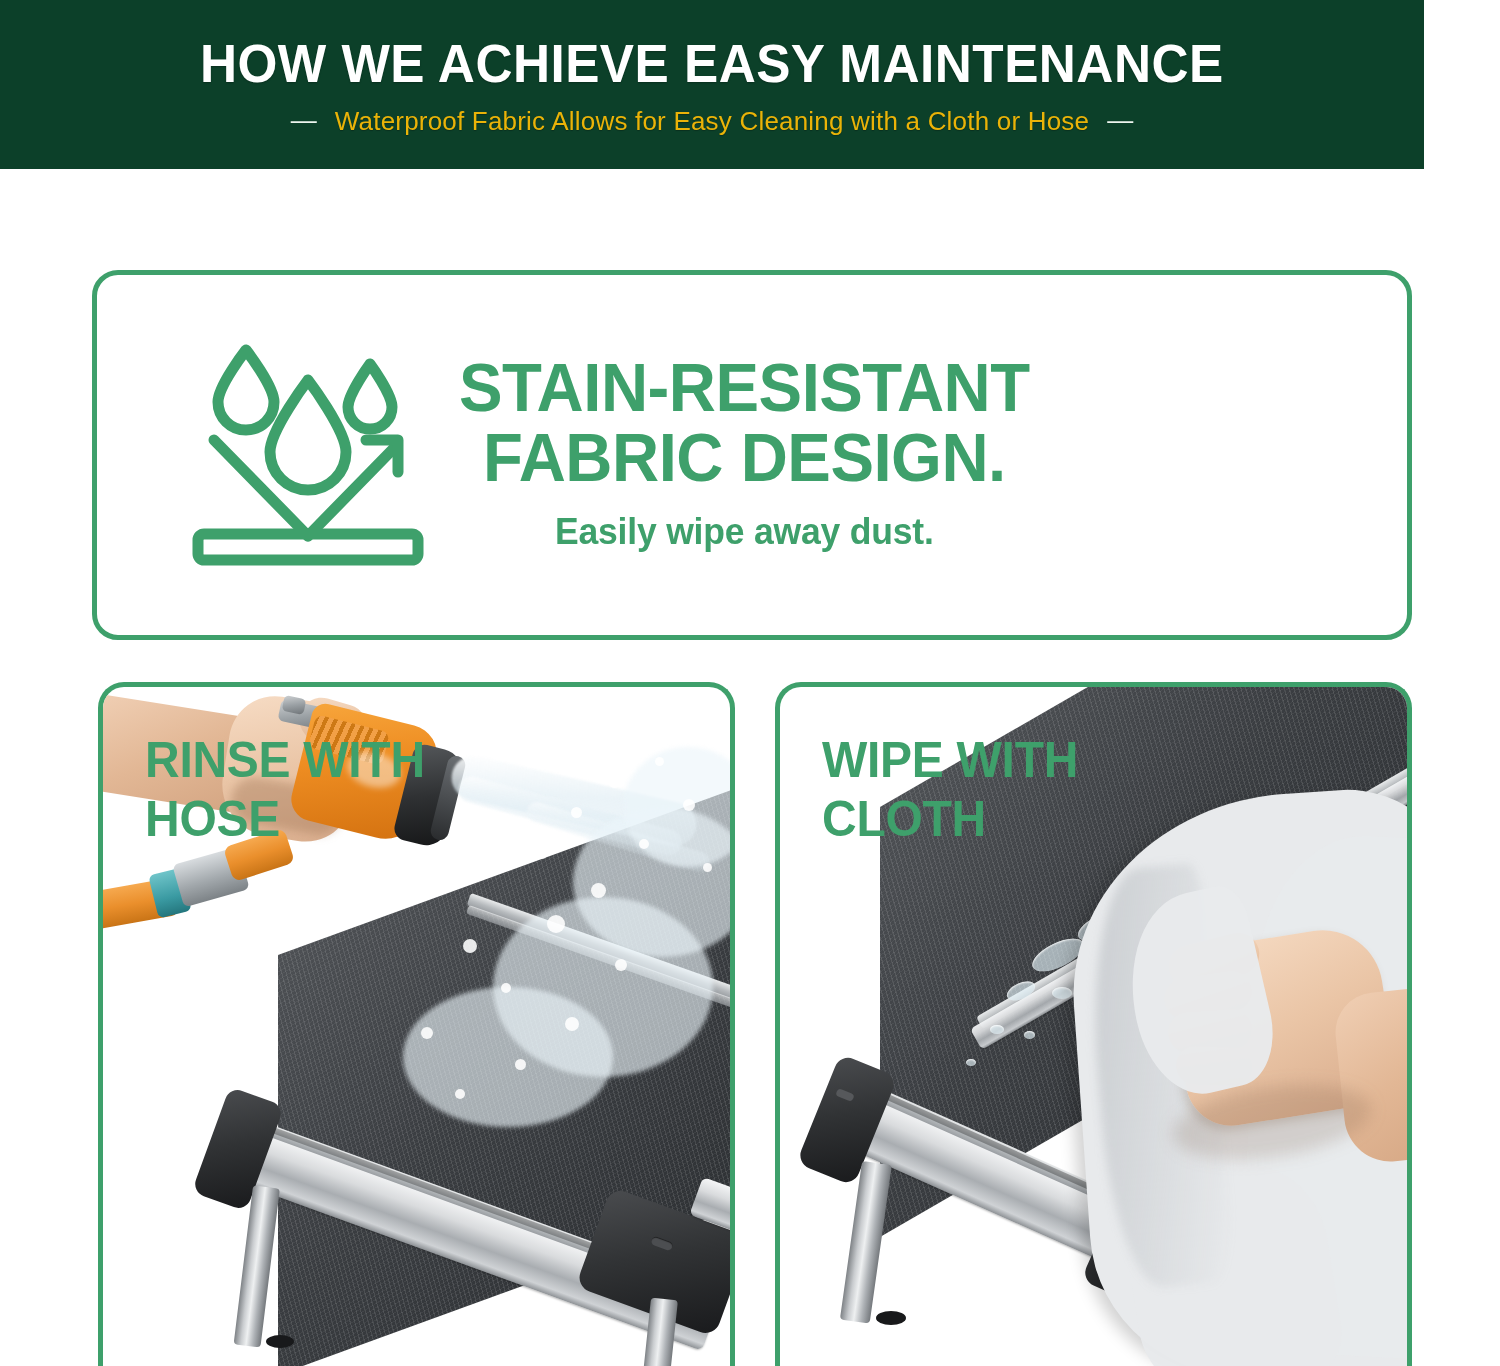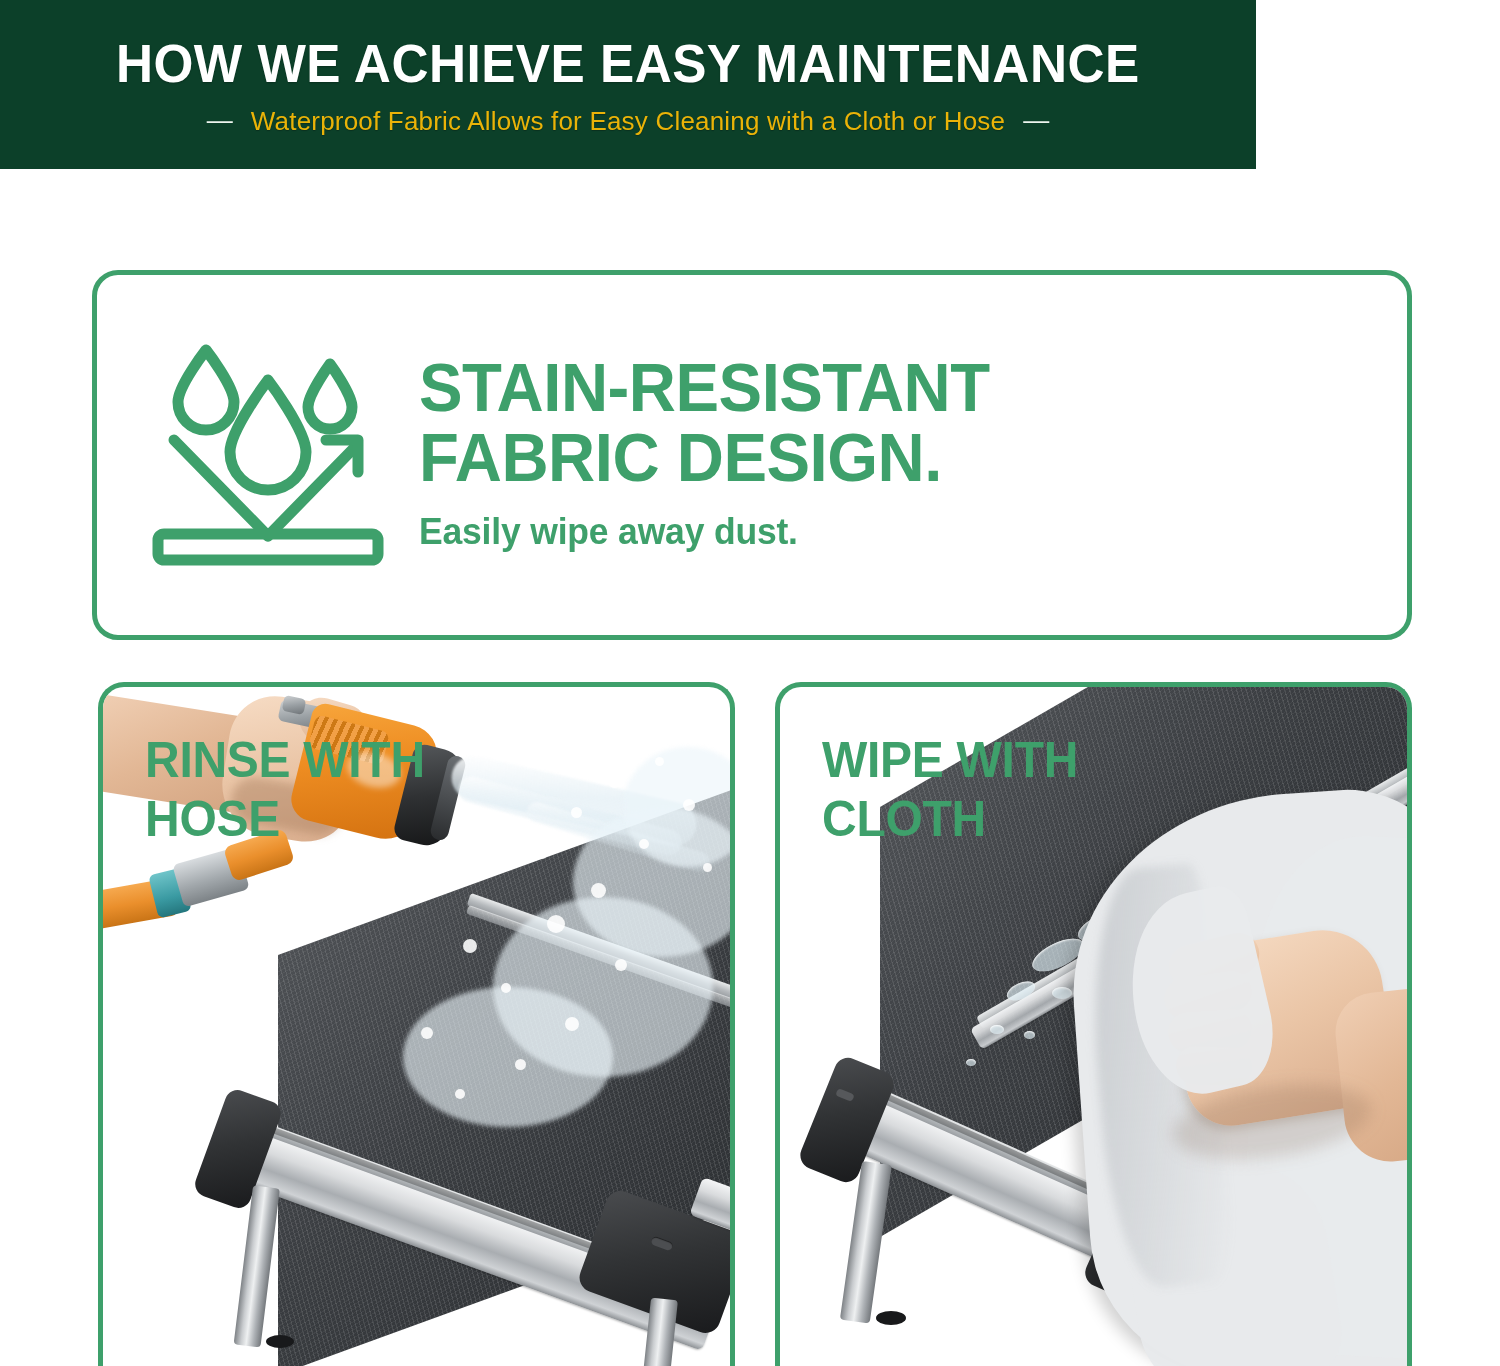--- a/index.html
+++ b/index.html
@@ -6,21 +6,21 @@
   html,body{width:1500px;height:1366px;}
   body{
     background:#ffffff;
     font-family:"Liberation Sans","DejaVu Sans",sans-serif;
     overflow:hidden;
   }
   .page{position:relative;width:1500px;height:1366px;background:#fff;}
 
   
   .header{
-    position:absolute;left:0;top:0;width:1256px;height:169px;
+    position:absolute;left:0;top:0;width:1424px;height:169px;
     background:#0c4029;
     display:flex;flex-direction:column;align-items:center;justify-content:center;
   }
   .header-title{
     color:#ffffff;
     font-family:"Liberation Sans","DejaVu Sans",sans-serif;
     font-weight:bold;
     font-size:54px;
     letter-spacing:0.5px;
     line-height:1.0;
@@ -52,21 +52,21 @@
     background:#ffffff;
     border:5px solid #3ea06b;
     border-radius:26px;
     overflow:hidden;
   }
   .card-top{left:92px;top:270px;width:1320px;height:370px;}
   .card-bl{left:98px;top:682px;width:637px;height:684px;border-bottom:none;border-bottom-left-radius:0;border-bottom-right-radius:0;}
   .card-br{left:775px;top:682px;width:637px;height:684px;border-bottom:none;border-bottom-left-radius:0;border-bottom-right-radius:0;}
 
   
-  .top-inner{display:flex;align-items:center;height:100%;padding-left:40px;}
+  .top-inner{display:flex;align-items:center;height:100%;padding-left:80px;text-align:center;}
   .icon-wrap{width:262px;flex:0 0 262px;display:flex;align-items:center;justify-content:center;}
   .top-text{margin-left:20px;padding-bottom:6px;}
   .top-head{
     color:#3ea06b;font-weight:bold;font-size:68px;line-height:1.03;
     letter-spacing:-0.5px;transform:scaleX(0.96);transform-origin:left center;
     white-space:nowrap;
   }
   .top-sub{
     color:#3ea06b;font-weight:bold;font-size:37px;line-height:1.1;
     margin-top:20px;letter-spacing:-0.2px;

